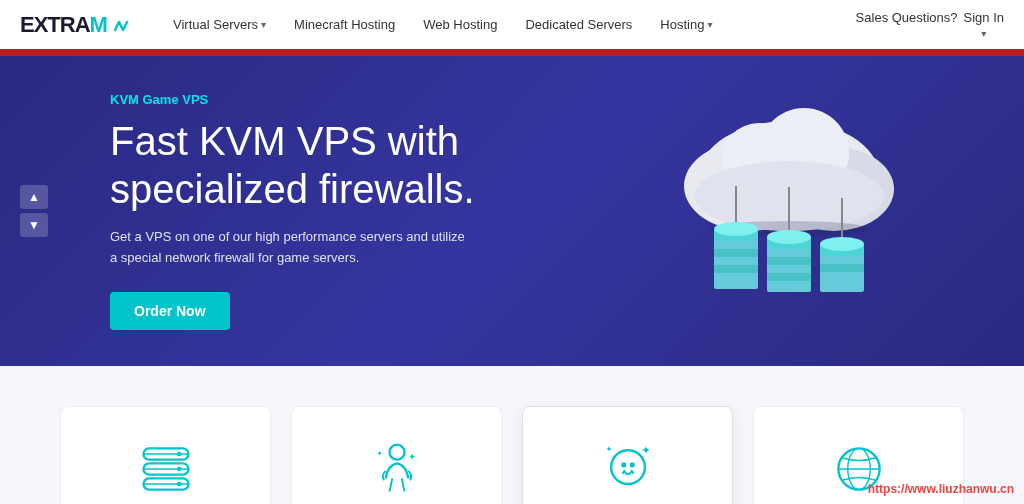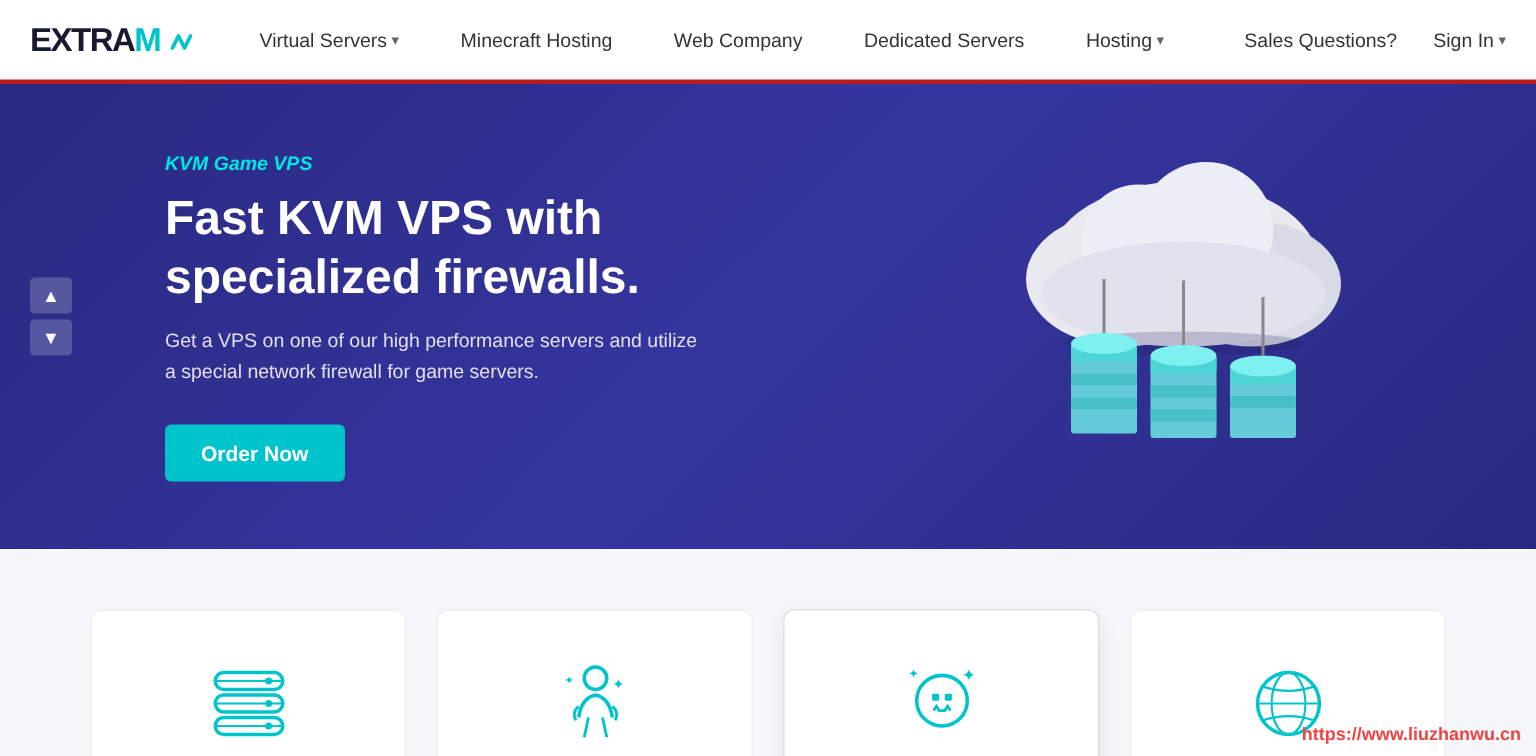--- a/index.html
+++ b/index.html
@@ -5,75 +5,76 @@
     * { margin: 0; padding: 0; box-sizing: border-box; }
     body { font-family: 'Segoe UI', Arial, sans-serif; background: #fff; width: 1024px; overflow-x: hidden; }
 
     
     .navbar {
       display: flex;
       align-items: center;
       background: #fff;
       height: 56px;
       padding: 0 20px;
-      border-bottom: 3px solid #b91c1c;
+      border-bottom: 7px solid #b91c1c;
       position: relative;
       z-index: 10;
     }
     .logo {
       display: flex;
       align-items: center;
       margin-right: 30px;
     }
     .logo-text {
       font-size: 22px;
       font-weight: 800;
       color: #1a1a2e;
       letter-spacing: -1px;
     }
     .logo-m {
       color: #00c4cc;
     }
     .nav-links {
       display: flex;
       align-items: center;
-      gap: 17px;
+      gap: 4px;
       flex: 1;
     }
     .nav-item {
       padding: 8px 12px;
       font-size: 13px;
       color: #333;
       cursor: pointer;
       display: flex;
       align-items: center;
       gap: 3px;
       white-space: nowrap;
     }
     .nav-chevron {
       font-size: 10px;
       color: #666;
     }
     .nav-right {
       display: flex;
       align-items: flex-start;
-      gap: 24px;
+      gap: 6px;
     }
     .nav-sales {
       font-size: 13px;
       color: #333;
       cursor: pointer;
     }
     .nav-signin {
       font-size: 13px;
       color: #333;
       cursor: pointer;
       display: flex;
       align-items: center;
       gap: 3px;
+      flex-direction: column;
     }
     .btn-get-started {
       background: #00c4cc;
       color: #fff;
       border: none;
       border-radius: 4px;
       padding: 9px 18px;
       font-size: 13px;
       font-weight: 600;
       cursor: pointer;
@@ -118,26 +119,25 @@
       display: flex;
       align-items: center;
       justify-content: center;
     }
     .hero-tag {
       color: #00e5e5;
       font-size: 13px;
       font-weight: 600;
       margin-bottom: 10px;
       margin-left: 50px;
-      font-style: italic;
     }
     .hero-title {
       color: #fff;
-      font-size: 32px;
-      font-weight: 700;
+      font-size: 40px;
+      font-weight: 400;
       line-height: 1.2;
       margin-bottom: 14px;
       margin-left: 50px;
     }
     .hero-desc {
       color: rgba(255,255,255,0.85);
       font-size: 13px;
       line-height: 1.6;
       margin-bottom: 24px;
       margin-left: 50px;
@@ -231,21 +231,21 @@
 
   <div class="nav-links">
     <div class="nav-item">
       <span>Virtual Servers</span>
       <span class="nav-chevron">▾</span>
     </div>
     <div class="nav-item">
       <span>Minecraft Hosting</span>
     </div>
     <div class="nav-item">
-      <span>Web Company</span>
+      <span>Web Hosting</span>
     </div>
     <div class="nav-item">
       <span>Dedicated Servers</span>
     </div>
     <div class="nav-item">
       <span>Hosting</span>
       <span class="nav-chevron">▾</span>
     </div>
   </div>
 

